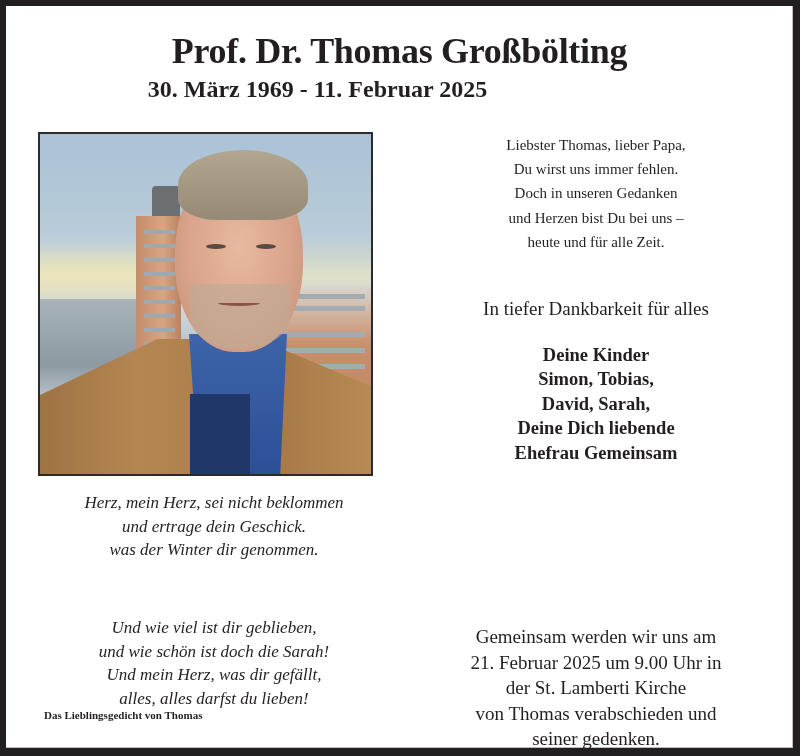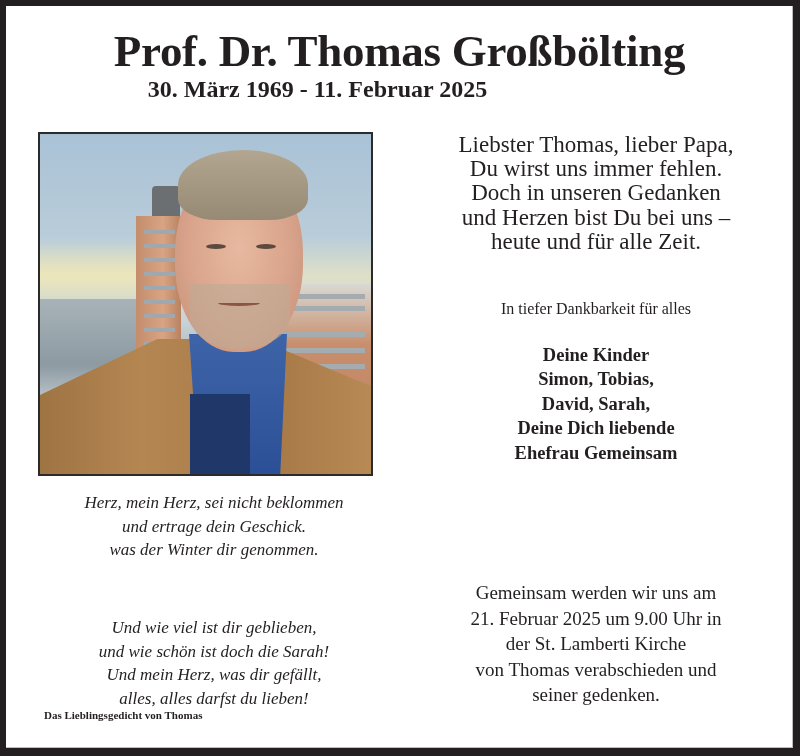--- a/index.html
+++ b/index.html
@@ -5,21 +5,21 @@
     * { box-sizing: border-box; margin: 0; padding: 0; }
     html, body { width: 800px; height: 756px; background: #231f20; overflow: hidden; }
     body { font-family: "Liberation Serif", "DejaVu Serif", serif; color: #231f20; }
     .page {
       position: absolute; left: 6px; top: 6px; width: 787px; height: 742px;
       background: #ffffff;
       border-right: 1px solid #bdbdbd; border-bottom: 1px solid #bdbdbd;
     }
     .title {
       position: absolute; left: 0; width: 787px; top: 20px; text-align: center;
-      font-size: 45px; font-weight: bold; letter-spacing: -0.3px; line-height: 50px;
+      font-size: 36px; font-weight: bold; letter-spacing: -0.3px; line-height: 50px;
     }
     .dates {
       position: absolute; left: 0; width: 623px; top: 69px; text-align: center;
       font-size: 24px; font-weight: bold; line-height: 28px;
     }
     .photo {
       position: absolute; left: 32px; top: 126px; width: 335px; height: 344px;
       border: 2px solid #2b2b2b; overflow: hidden;
       background: linear-gradient(180deg, #a9c2d6 0%, #b9ccd9 30%, #dfe0c8 42%, #c9d2d6 55%, #9aa6ad 75%, #7f8a90 100%);
     }
@@ -50,24 +50,24 @@
       clip-path: polygon(0 40%, 35% 0, 65% 0, 100% 35%, 100% 100%, 0 100%);
     }
     .photo .shirt {
       position:absolute; left:128px; top:200px; width:140px; height:145px;
       background: linear-gradient(180deg,#3e64a8,#2b4f96);
       clip-path: polygon(15% 0, 85% 0, 80% 100%, 22% 100%);
     }
     .photo .shirt-inner { position:absolute; left:150px; top:260px; width:60px; height:90px; background:#1f3769; }
 
     .right-col { position:absolute; left: 425px; width: 330px; text-align:center; }
-    .greeting { top: 127px; font-size: 23px; line-height: 24.2px; }
-    .thanks { top: 291px; font-size: 16px; line-height: 24px; }
+    .greeting { top: 127px; font-size: 15px; line-height: 24.2px; }
+    .thanks { top: 291px; font-size: 19px; line-height: 24px; }
     .signers { top: 337px; font-size: 18.5px; line-height: 24.4px; font-weight: bold; }
-    .service { top: 574px; font-size: 19px; line-height: 25.6px; }
+    .service { top: 618px; font-size: 19px; line-height: 25.6px; }
 
     .poem { position:absolute; left: 38px; width: 340px; text-align:center; font-style: italic; font-size: 17px; line-height: 23.6px; }
     .poem.s1 { top: 485px; }
     .poem.s2 { top: 587px; margin-top: 23px; }
     .poem-caption { position:absolute; left: 38px; width: 340px; text-align:left; top: 698px; font-size: 11px; font-weight:bold; line-height: 22px; }
     .line { display:block; white-space: nowrap; }
   </style>
 </head>
 <body>
 

